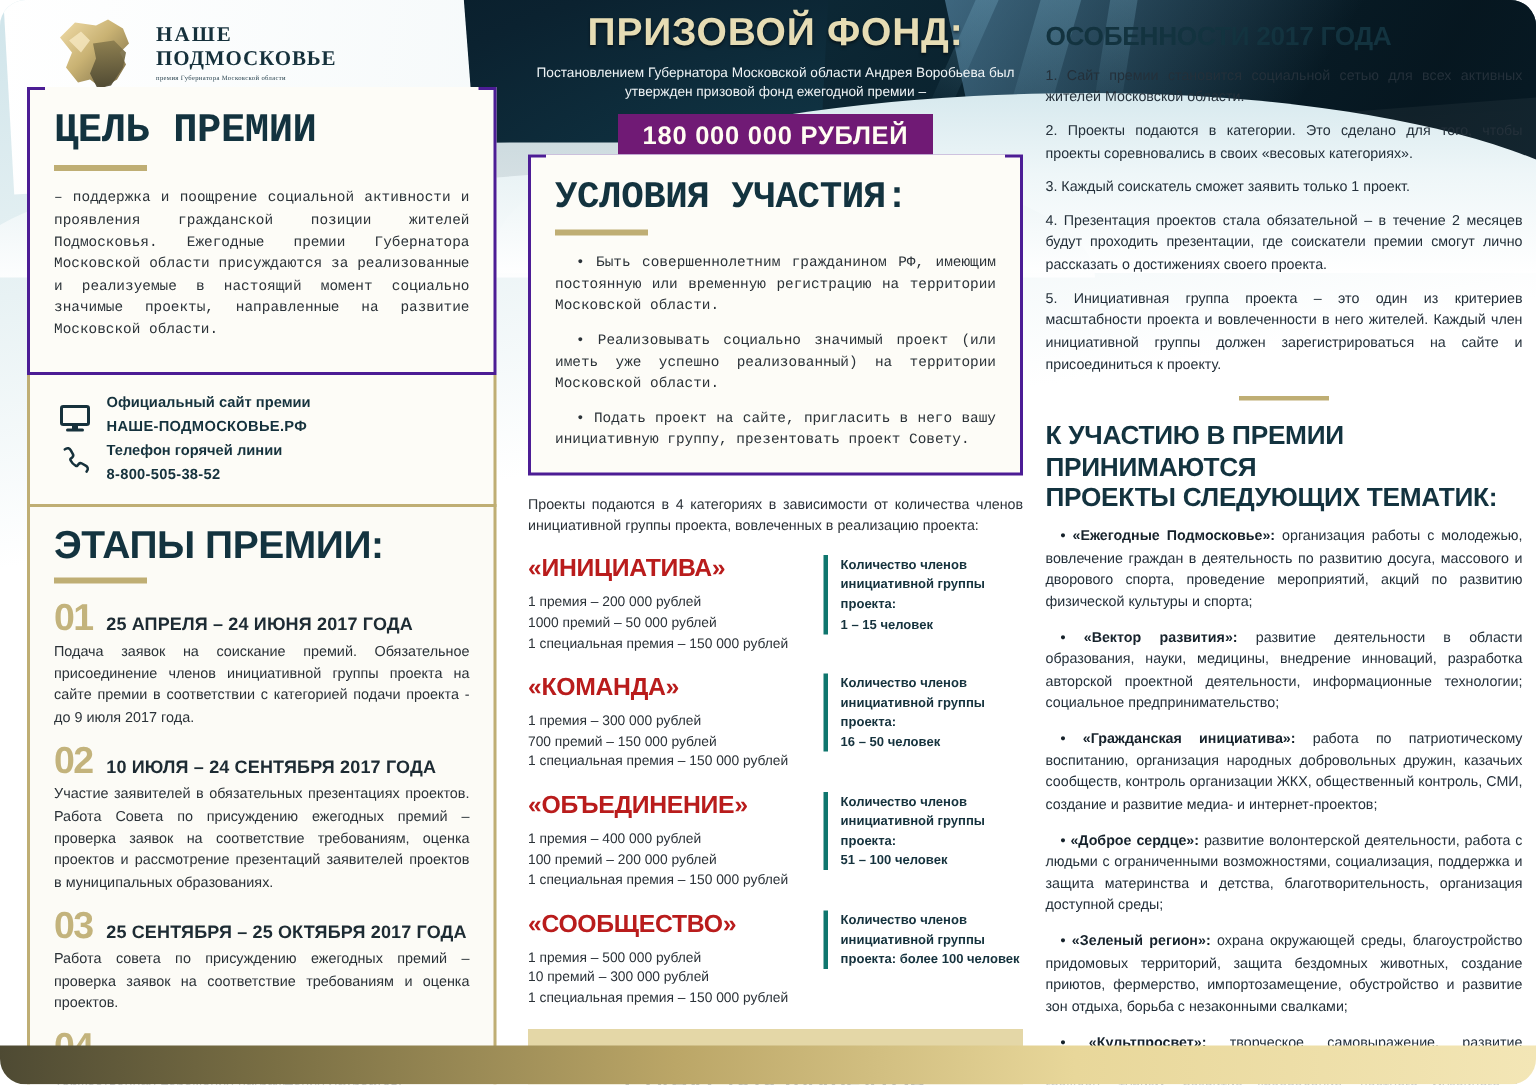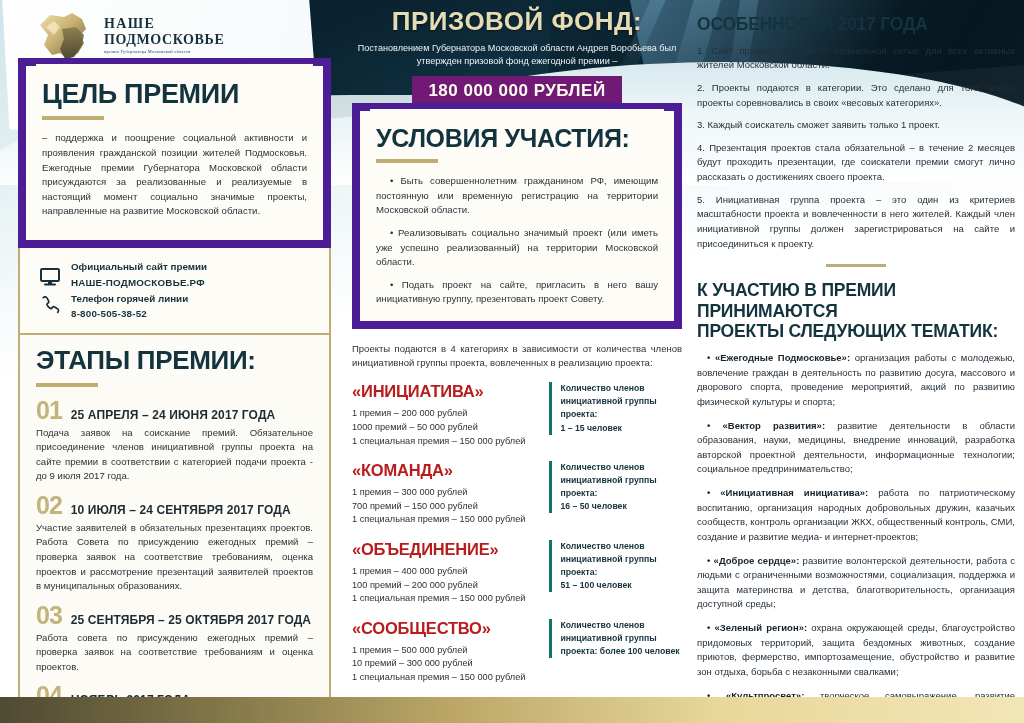--- a/index.html
+++ b/index.html
@@ -3,21 +3,21 @@
 <meta charset="utf-8">
 <style>
   html,body{margin:0;padding:0;}
   body{
     width:1024px;height:723px;
     font-family:"Liberation Sans", sans-serif;
     background:#ffffff;
     overflow:hidden;
     position:relative;
   }
-  .page{position:relative;width:1024px;height:723px;overflow:hidden;background:#fff;}
+  .page{position:relative;width:1024px;height:723px;overflow:hidden;background:#fff;border-radius:17px;}
 
   
   .bg-light{
     position:absolute;left:0;top:0;width:1024px;height:723px;
     background:linear-gradient(170deg,#cfe4ea 0%, #e8f2f4 22%, #ffffff 42%, #ffffff 100%);
   }
   .bg-diag-pale{
     position:absolute;left:0;top:-40px;width:1100px;height:170px;
     background:linear-gradient(100deg,#ffffff 0%, #f3f8f9 40%, #dfeef1 100%);
     transform:rotate(-3.2deg);transform-origin:left top;
@@ -58,23 +58,24 @@
 
   
   .col{position:absolute;top:0;}
   .col-left{left:18px;top:58px;width:313px;}
   .col-mid{left:352px;top:0px;width:330px;}
   .col-right{left:697px;top:14px;width:318px;}
 
   
   .frame{
     position:relative;background:#fdfcf7;
-    border:8px solid #4c1d95;
+    border:2px solid #4c1d95;
     padding:14px 16px 14px 16px;
     box-sizing:border-box;
+    font-family:Liberation Mono, monospace;
   }
   .frame::after{
     content:"";position:absolute;left:10px;right:10px;top:-2px;height:4px;background:#fdfcf7;
   }
   .frame-open{
     position:relative;background:#fcfbf6;
     border:2px solid #bfae74;box-sizing:border-box;
     padding:12px 16px 14px 16px;
   }
 
@@ -363,21 +364,21 @@
       <span>ПРОЕКТЫ СЛЕДУЮЩИХ ТЕМАТИК:</span>
     </h2>
 
     <p class="theme">
       <b>• «Ежегодные Подмосковье»:</b><span> организация работы с молодежью, вовлечение граждан в деятельность по развитию досуга, массового и дворового спорта, проведение мероприятий, акций по развитию физической культуры и спорта;</span>
     </p>
     <p class="theme">
       <b>• «Вектор развития»:</b><span> развитие деятельности в области образования, науки, медицины, внедрение инноваций, разработка авторской проектной деятельности, информационные технологии; социальное предпринимательство;</span>
     </p>
     <p class="theme">
-      <b>• «Инициативная инициатива»:</b><span> работа по патриотическому воспитанию, организация народных добровольных дружин, казачьих сообществ, контроль организации ЖКХ, общественный контроль, СМИ, создание и развитие медиа- и интернет-проектов;</span>
+      <b>• «Гражданская инициатива»:</b><span> работа по патриотическому воспитанию, организация народных добровольных дружин, казачьих сообществ, контроль организации ЖКХ, общественный контроль, СМИ, создание и развитие медиа- и интернет-проектов;</span>
     </p>
     <p class="theme">
       <b>• «Доброе сердце»:</b><span> развитие волонтерской деятельности, работа с людьми с ограниченными возможностями, социализация, поддержка и защита материнства и детства, благотворительность, организация доступной среды;</span>
     </p>
     <p class="theme">
       <b>• «Зеленый регион»:</b><span> охрана окружающей среды, благоустройство придомовых территорий, защита бездомных животных, создание приютов, фермерство, импортозамещение, обустройство и развитие зон отдыха, борьба с незаконными свалками;</span>
     </p>
     <p class="theme">
       <b>• «Культпросвет»:</b><span> творческое самовыражение, развитие межнационального сотрудничества, религиозное просвещение граждан, туризм, развитие краеведения, частного музейного и библиотечного дела, издательство книг, сохранение объектов культурного наследия.</span>
     </p>

